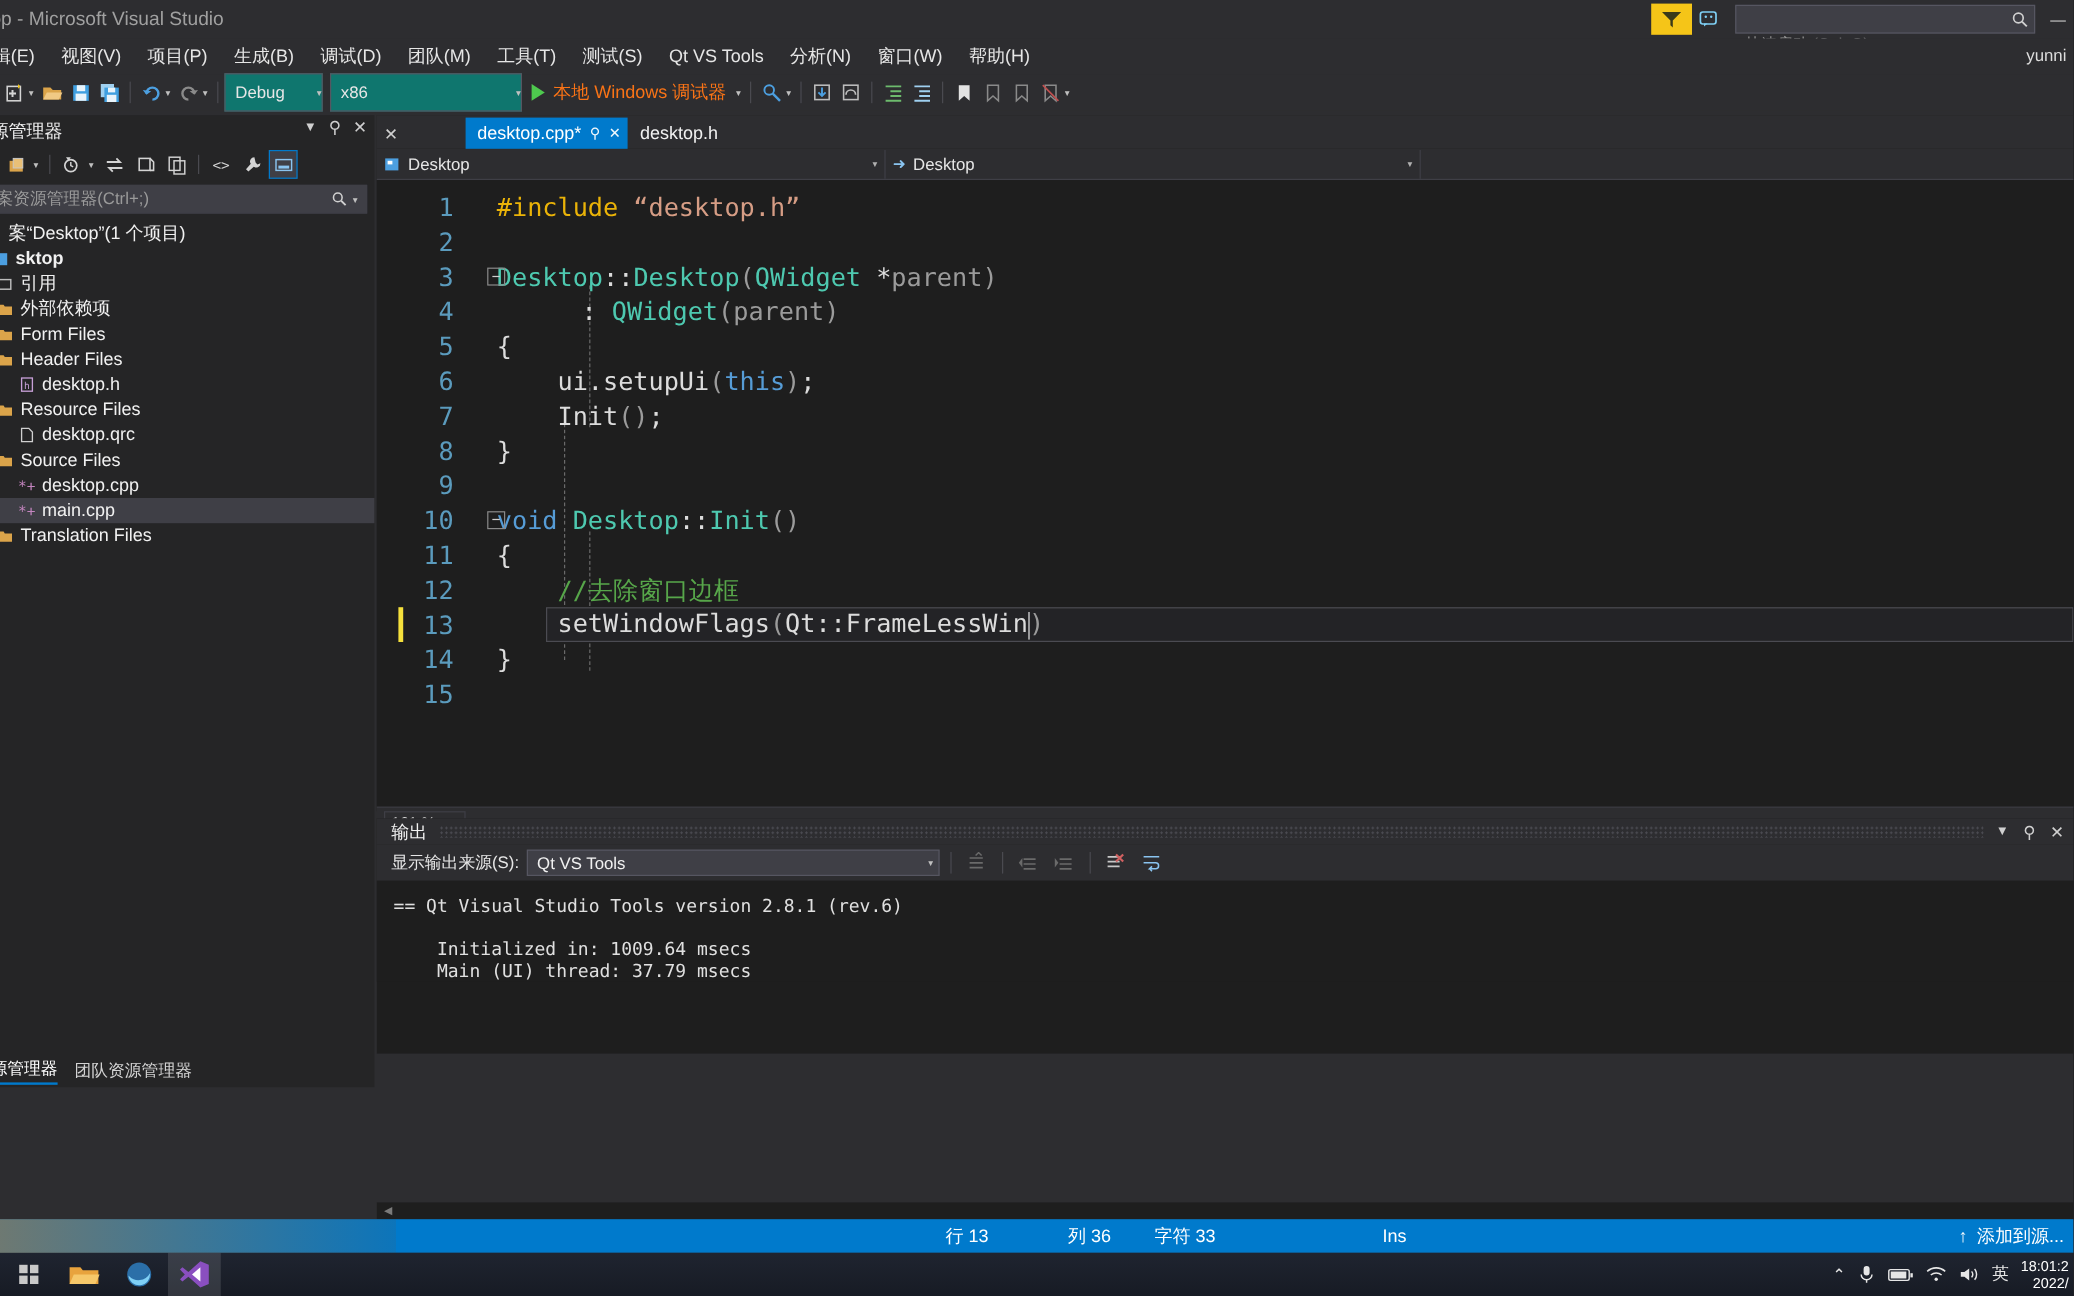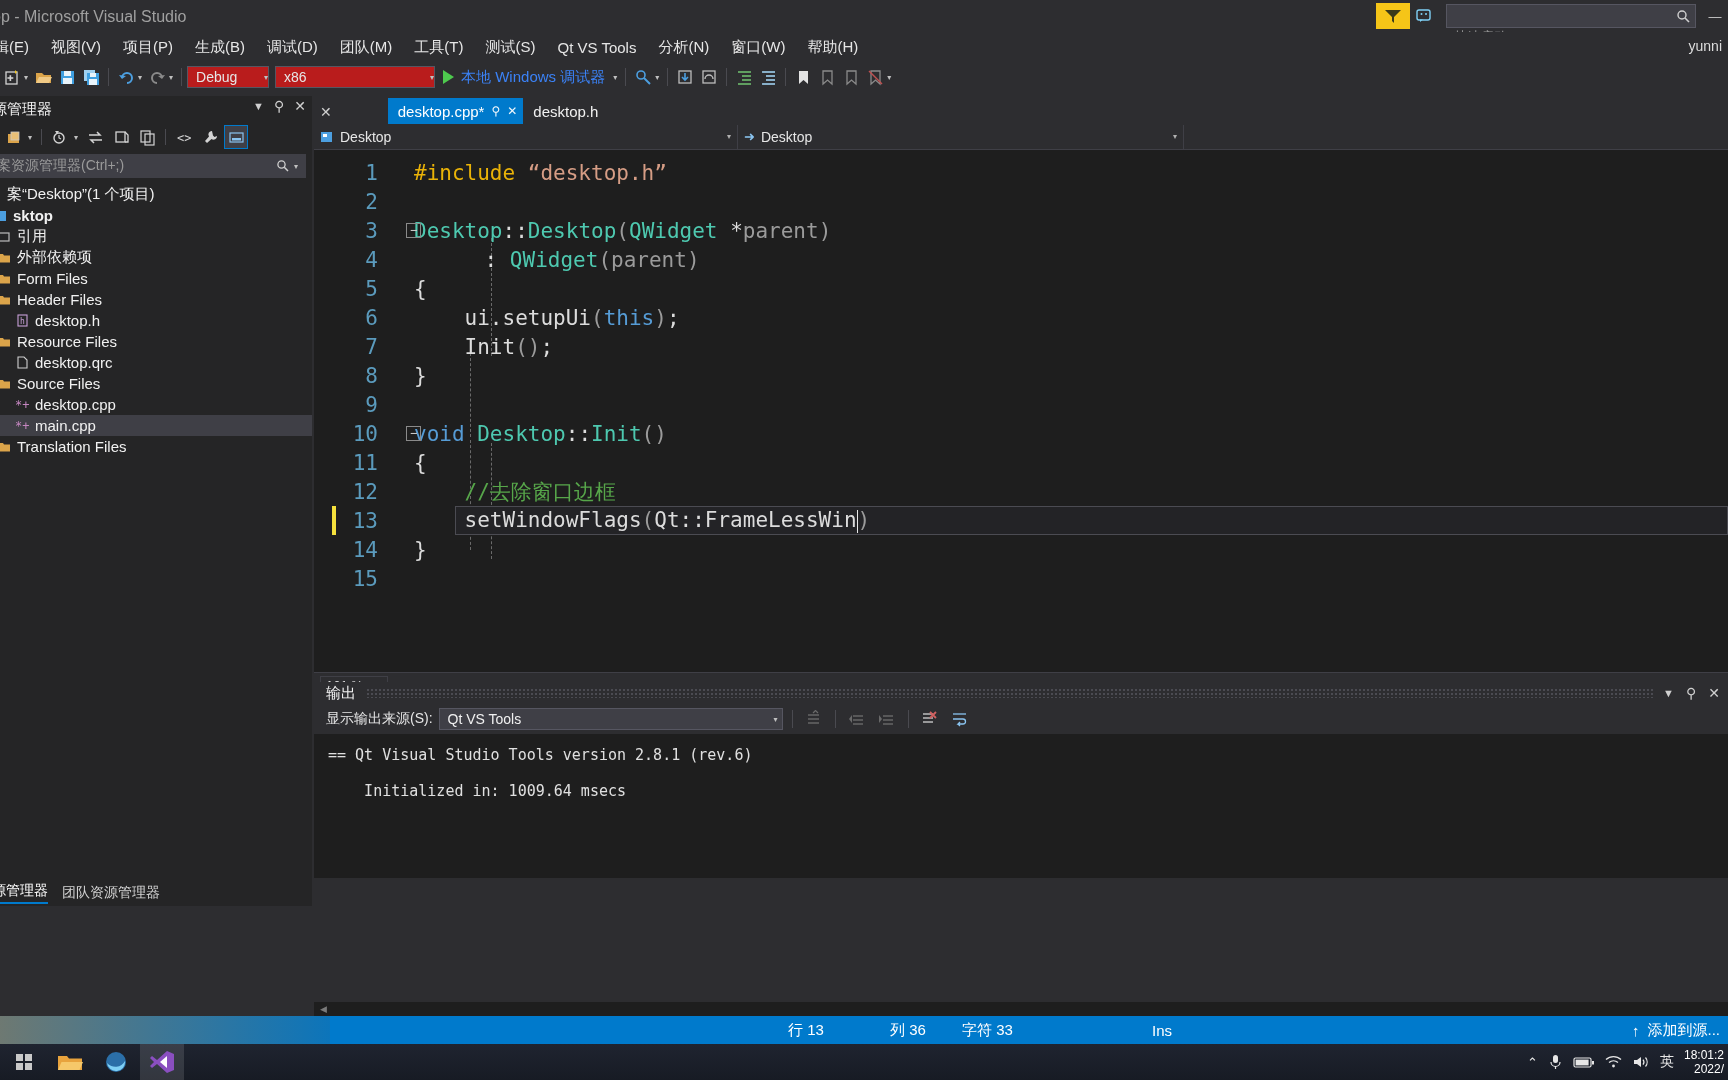--- a/index.html
+++ b/index.html
@@ -50,30 +50,30 @@
 
   
   .toolbar {
     position: absolute; left: 0; top: 62px; width: 1728px; height: 30px;
     background: #2d2d30; display: flex; align-items: center;
   }
   .tb-btn { width: 22px; height: 22px; display: flex; align-items: center; justify-content: center; margin: 0 1px; }
   .tb-arrow { font-size: 8px; color: #c0c0c0; margin-right: 3px; }
   .tb-sep { width: 1px; height: 18px; background: #4a4a50; margin: 0 5px; }
   .tb-combo {
-    height: 22px; background: #b91c1c; border: 1px solid #565661; color: #e6e6e6;
+    height: 32px; background: #0f766e; border: 1px solid #565661; color: #e6e6e6;
     font-size: 14px; display: flex; align-items: center; padding: 0 0 0 8px;
   }
   .tb-combo .cap { flex: 1; white-space: nowrap; }
   .tb-combo .ca { font-size: 8px; color: #c0c0c0; padding-left: 6px; }
   .combo-debug { width: 82px; }
   .combo-plat { width: 160px; }
   .run-btn { display: flex; align-items: center; margin-left: 8px; }
   .run-tri { width: 0; height: 0; border-left: 11px solid #4ec94e; border-top: 7px solid transparent; border-bottom: 7px solid transparent; margin-right: 7px; }
-  .run-label { font-size: 15px; color: #3b82f6; white-space: nowrap; }
+  .run-label { font-size: 15px; color: #f97316; white-space: nowrap; }
 
   
   .sol-panel {
     position: absolute; left: 0; top: 96px; width: 312px; height: 810px;
     background: #252526;
   }
   .sol-header { height: 26px; display: flex; align-items: center; position: relative; }
   .sol-title { font-size: 15px; color: #f1f1f1; margin-left: -8px; white-space: nowrap; }
   .sol-hdr-btns { position: absolute; right: 6px; top: 2px; display: flex; gap: 10px; align-items: center; }
   .sol-toolbar { height: 30px; display: flex; align-items: center; gap: 2px; padding-left: 2px; }
@@ -748,20 +748,21 @@
         <svg width="18" height="18" viewBox="0 0 18 18">
             <line x1="2" y1="4" x2="15" y2="4" stroke="#8ac4f0" stroke-width="1.3"></line>
             <path d="M2 9 h10 a2.5 2.5 0 0 1 0 5 h-5 l2 -2 m-2 2 l2 2" fill="none" stroke="#8ac4f0" stroke-width="1.3"></path>
           </svg>
       </div>
     </div>
     <div class="out-body">
       <div class="out-line">== Qt Visual Studio Tools version 2.8.1 (rev.6)</div>
       <div class="out-line"></div>
       <div class="out-line">    Initialized in: 1009.64 msecs</div>
+      <div class="out-line">    Main (UI) thread: 37.79 msecs</div>
     </div>
   </div>
 
   <div class="out-hscroll" style="left:314px;bottom:64px;">
     <span class="out-hsc-arrow">◀</span>
   </div>
 
   <div class="bottom-tabs">
     <span class="bt">错误列表</span>
     <span class="bt act">输出</span>

